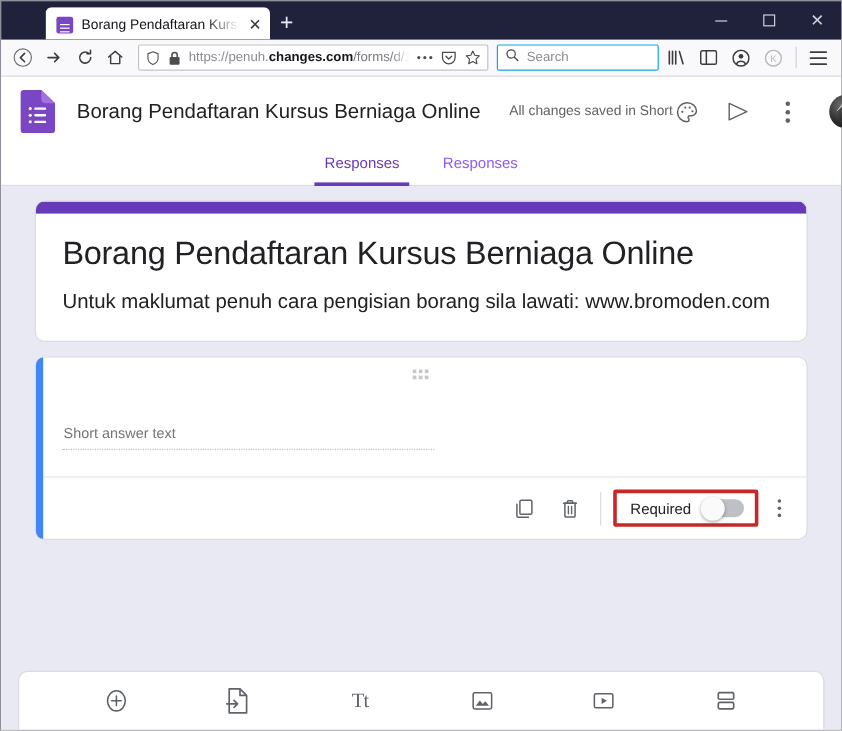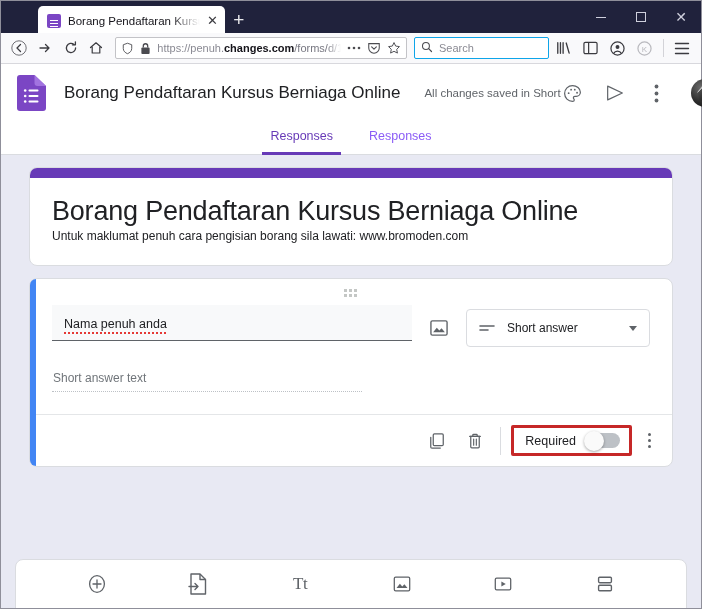--- a/index.html
+++ b/index.html
@@ -110,21 +110,21 @@
     flex: 1 1 auto; background:#e8e9f3; overflow:hidden; position: relative;
     padding: 12px 28px 0 28px;
   }
   .card {
     background:#fff; border:1px solid #dadce0; border-radius: 8px; position: relative;
   }
   .title-card { overflow:hidden; }
   .title-card .accent { height: 10px; background:#673ab7; }
   .title-card .body { padding: 18px 22px 22px 22px; }
   .form-title-text { font-size: 27px; color:#202124; font-weight: 400; letter-spacing: -0.2px; }
-  .form-desc-text { font-size: 12px; color:#202124; margin-top: 2px; }
+  .form-desc-text { font-size: 17px; color:#202124; margin-top: 15px; }
 
   .q-card { margin-top: 12px; padding: 10px 22px 0 22px; overflow: visible; }
   .q-card:before {
     content:""; position:absolute; left:0; top:0; bottom:0; width:6px;
     background:#4285f4; border-radius: 8px 0 0 8px;
   }
   .draghandle { display:flex; justify-content:center; height:10px; }
   .dots { width:14px; height:8px; display:grid; grid-template-columns: repeat(3, 3px);
           grid-template-rows: repeat(2, 3px); gap: 2px 2px; }
   .dots i { background:#c4c7c5; width:3px; height:3px; display:block; }
@@ -148,21 +148,21 @@
   .img-btn { width: 22px; height: 22px; color:#5f6368; margin-top: 12px; flex: 0 0 22px; }
   .type-select {
     flex: 0 0 184px; height: 38px; border:1px solid #dadce0; border-radius: 4px;
     display:flex; align-items:center; padding: 0 12px; gap: 12px; margin-top: 4px; background:#fff;
   }
   .type-select .lines { width: 16px; color:#5f6368; }
   .type-label { font-size: 12px; color:#202124; flex:1 1 auto; }
   .caret { width:0;height:0; border-left:4.5px solid transparent; border-right:4.5px solid transparent;
            border-top:5px solid #5f6368; }
 
-  .answer-ph { margin-top: 24px; font-size: 12px; color:#70757a; padding-left: 1px; }
+  .answer-ph { margin-top: 36px; font-size: 12px; color:#70757a; padding-left: 1px; }
   .answer-line { margin-top: 6px; height: 0; border-bottom: 1px dotted #bdc1c6; width: 310px; }
 
   .q-footer { margin-top: 22px; border-top: 1px solid #e4e6e8; height: 52px;
               display:flex; align-items:center; justify-content:flex-end; gap: 0;
               margin-left:-22px; margin-right:-22px; padding-right: 12px; }
   .foot-icon { width: 38px; height: 38px; display:flex; align-items:center; justify-content:center;
                color:#5f6368; }
   .vsep { width:1px; height:28px; background:#dadce0; margin: 0 10px 0 6px; }
   .required-box {
     display:flex; align-items:center; gap: 10px; border: 3px solid #c62828; border-radius:2px;
@@ -381,42 +381,20 @@
         <span class="dots">
           <i></i>
             <i></i>
             <i></i>
             <i></i>
             <i></i>
             <i></i>
         </span>
       </div>
 
-      <div class="q-row">
-        <div class="q-title-wrap">
-          <div class="q-title-input">
-            <span class="squiggle">Nama penuh anda</span>
-          </div>
-        </div>
-        <div class="img-btn">
-          <svg width="22" height="22" viewBox="0 0 24 24">
-              <rect x="3.2" y="4.2" width="17.6" height="15.6" rx="1.6" fill="none" stroke="#5f6368" stroke-width="1.5"></rect>
-              <path d="M5.6 16.6 L9.6 11.6 L12.4 14.8 L14.8 12.2 L18.4 16.6 Z" fill="#5f6368"></path>
-            </svg>
-        </div>
-        <div class="type-select">
-          <span class="lines">
-            <svg width="16" height="10" viewBox="0 0 16 10">
-                <path d="M1 3 H15 M1 7 H9" stroke="#5f6368" stroke-width="1.6" stroke-linecap="round"></path>
-              </svg>
-          </span>
-          <span class="type-label">Short answer</span>
-          <span class="caret"></span>
-        </div>
-      </div>
 
       <div class="answer-ph">Short answer text</div>
       <div class="answer-line"></div>
 
       <div class="q-footer">
         <div class="foot-icon">
           <svg width="20" height="20" viewBox="0 0 24 24">
               <rect x="7.5" y="3.5" width="12" height="14" rx="1.4" fill="none" stroke="#5f6368" stroke-width="1.5"></rect>
               <path d="M16 20.5 H5.9 a1.4 1.4 0 0 1 -1.4 -1.4 V7.5" fill="none" stroke="#5f6368" stroke-width="1.5" stroke-linecap="round"></path>
             </svg>

